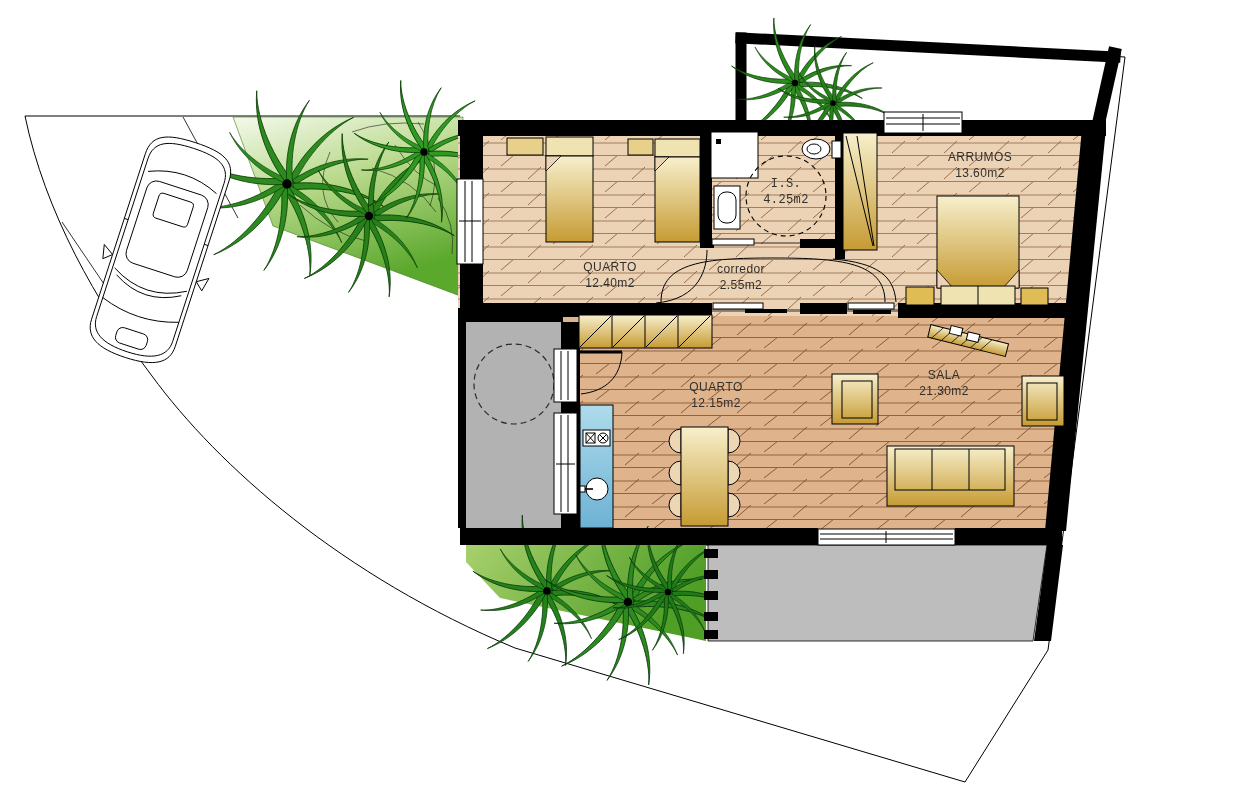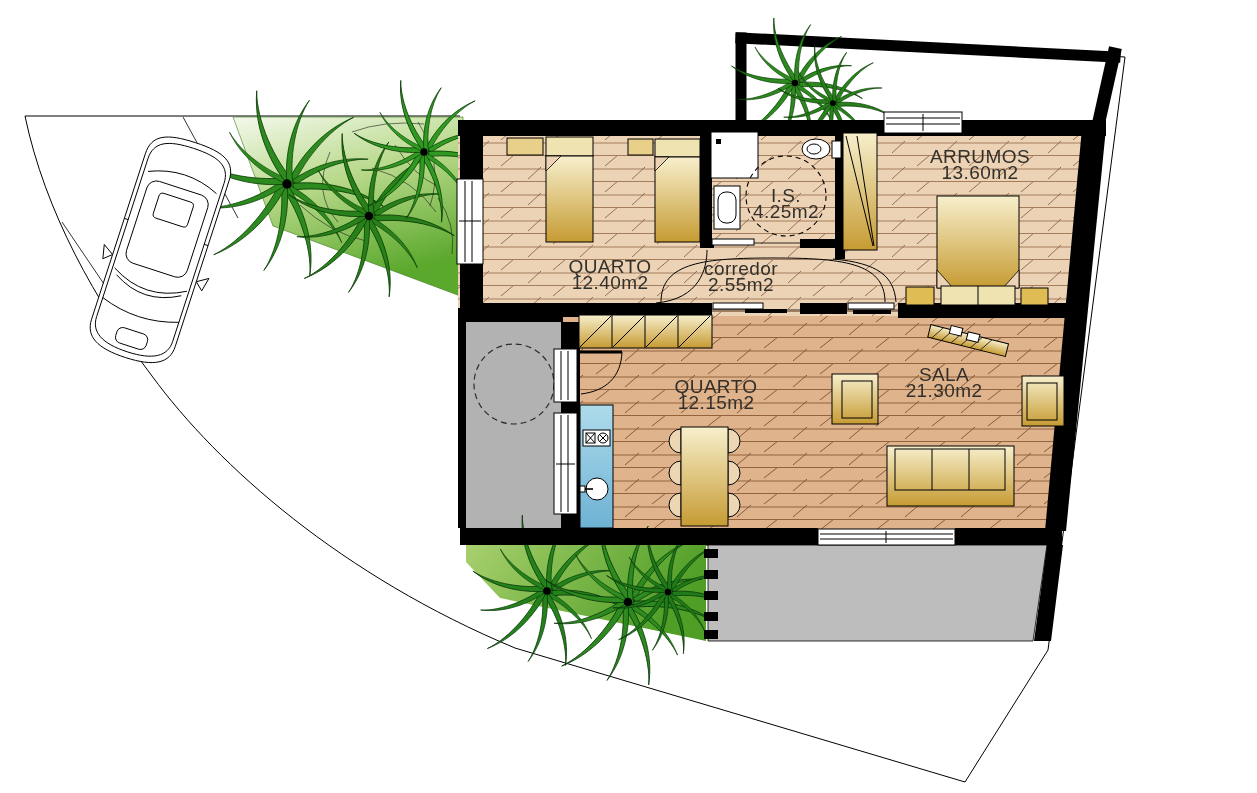--- a/index.html
+++ b/index.html
@@ -1,20 +1,20 @@
 <!DOCTYPE html>
 <html><head>
 <meta charset="utf-8">
 <style>
   html,body{margin:0;padding:0;background:#ffffff;}
   #stage{position:relative;width:1257px;height:793px;background:#fff;overflow:hidden;
          font-family:"Liberation Sans", sans-serif;}
   #stage svg{position:absolute;left:0;top:0;}
   .room-label{position:absolute;transform:translate(-50%,-50%);text-align:center;
-              color:#33302c;font-size:19px;line-height:16px;letter-spacing:.4px;white-space:nowrap;}
+              color:#33302c;font-size:12px;line-height:16px;letter-spacing:.4px;white-space:nowrap;}
   .room-label span{display:block;}
 </style>
 </head>
 <body>
 
 <div id="stage">
 <svg width="1257" height="793" viewBox="0 0 1257 793">
   <defs>
     <linearGradient id="furn" x1="0" y1="0" x2="0" y2="1">
       <stop offset="0" stop-color="#f7efcc"></stop>
@@ -328,21 +328,21 @@
     <polygon points="44,18 55,11 52,25"></polygon>
     <line x1="-40" y1="-20" x2="-44" y2="-20"></line>
         <line x1="40" y1="-20" x2="44" y2="-20"></line>
   </g>
 </svg>
 
   <div class="room-label" style="left:590px;top:275px;margin-left:20px;">
     <span>QUARTO</span>
     <span>12.40m2</span>
   </div>
-  <div class="room-label" style="left:786px;top:204px;">
+  <div class="room-label" style="left:786px;top:192px;font-family:Liberation Mono, monospace;">
     <span>I.S.</span>
     <span>4.25m2</span>
   </div>
   <div class="room-label" style="left:741px;top:277px;">
     <span>corredor</span>
     <span>2.55m2</span>
   </div>
   <div class="room-label" style="left:980px;top:165px;">
     <span>ARRUMOS</span>
     <span>13.60m2</span>

